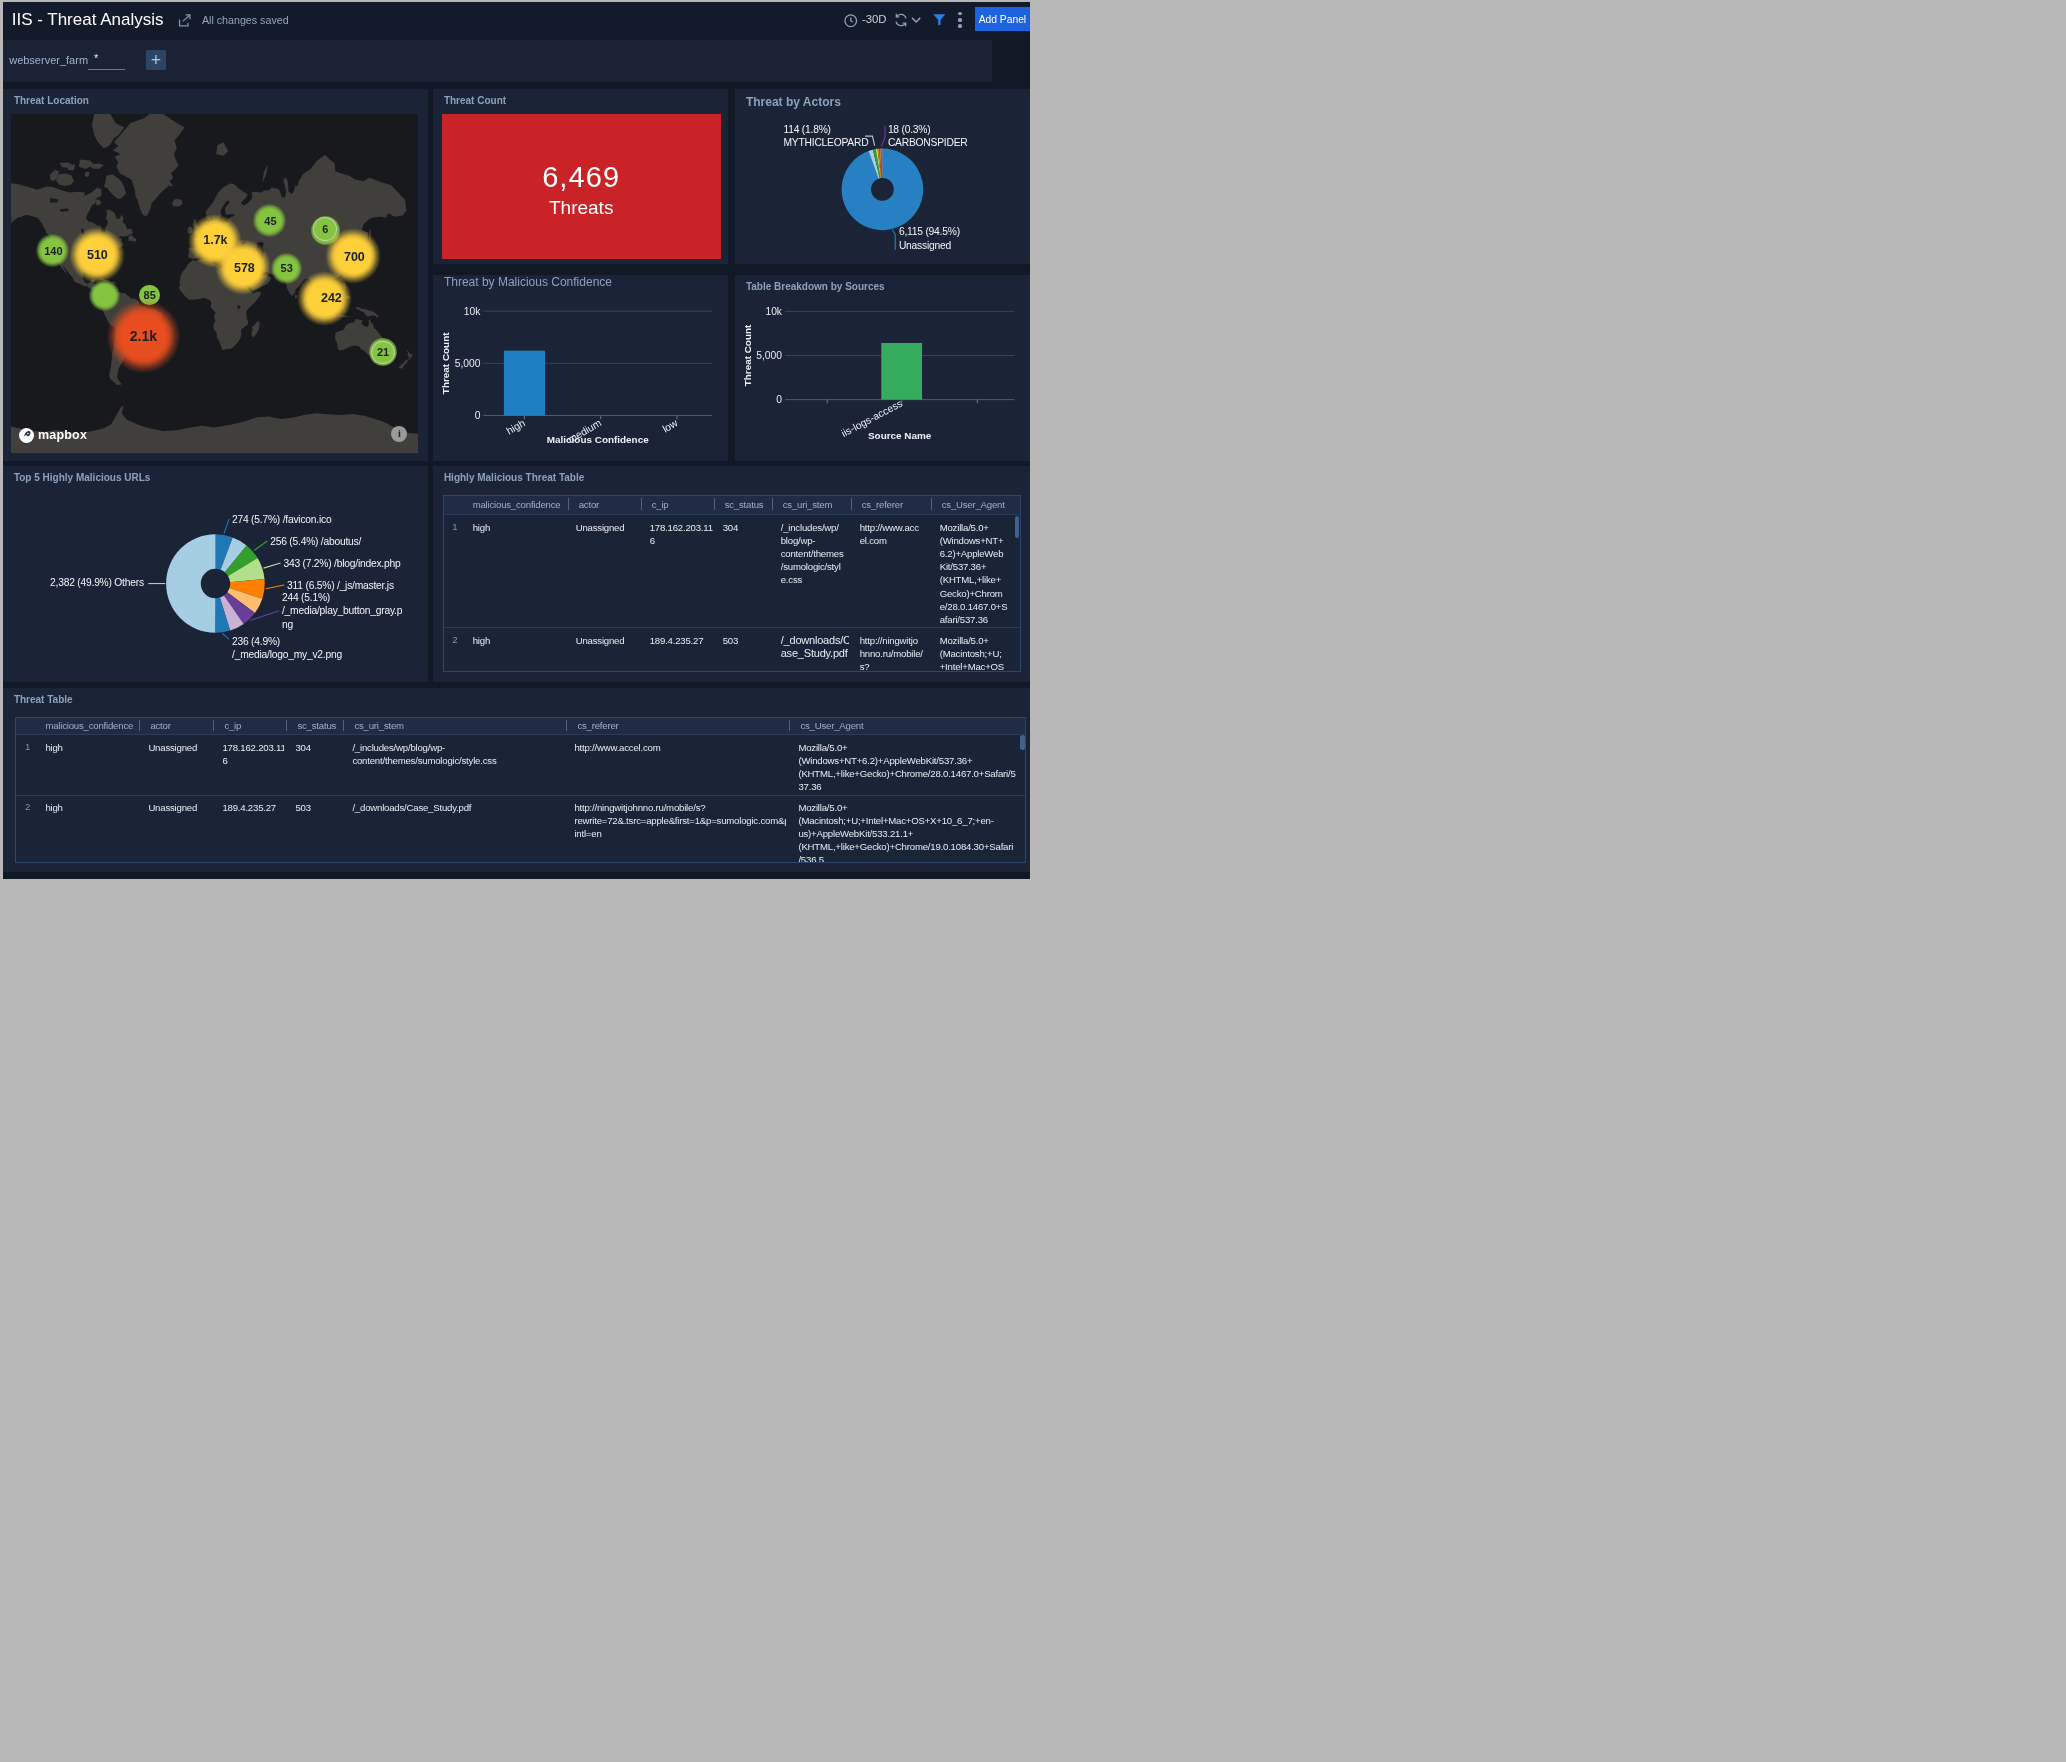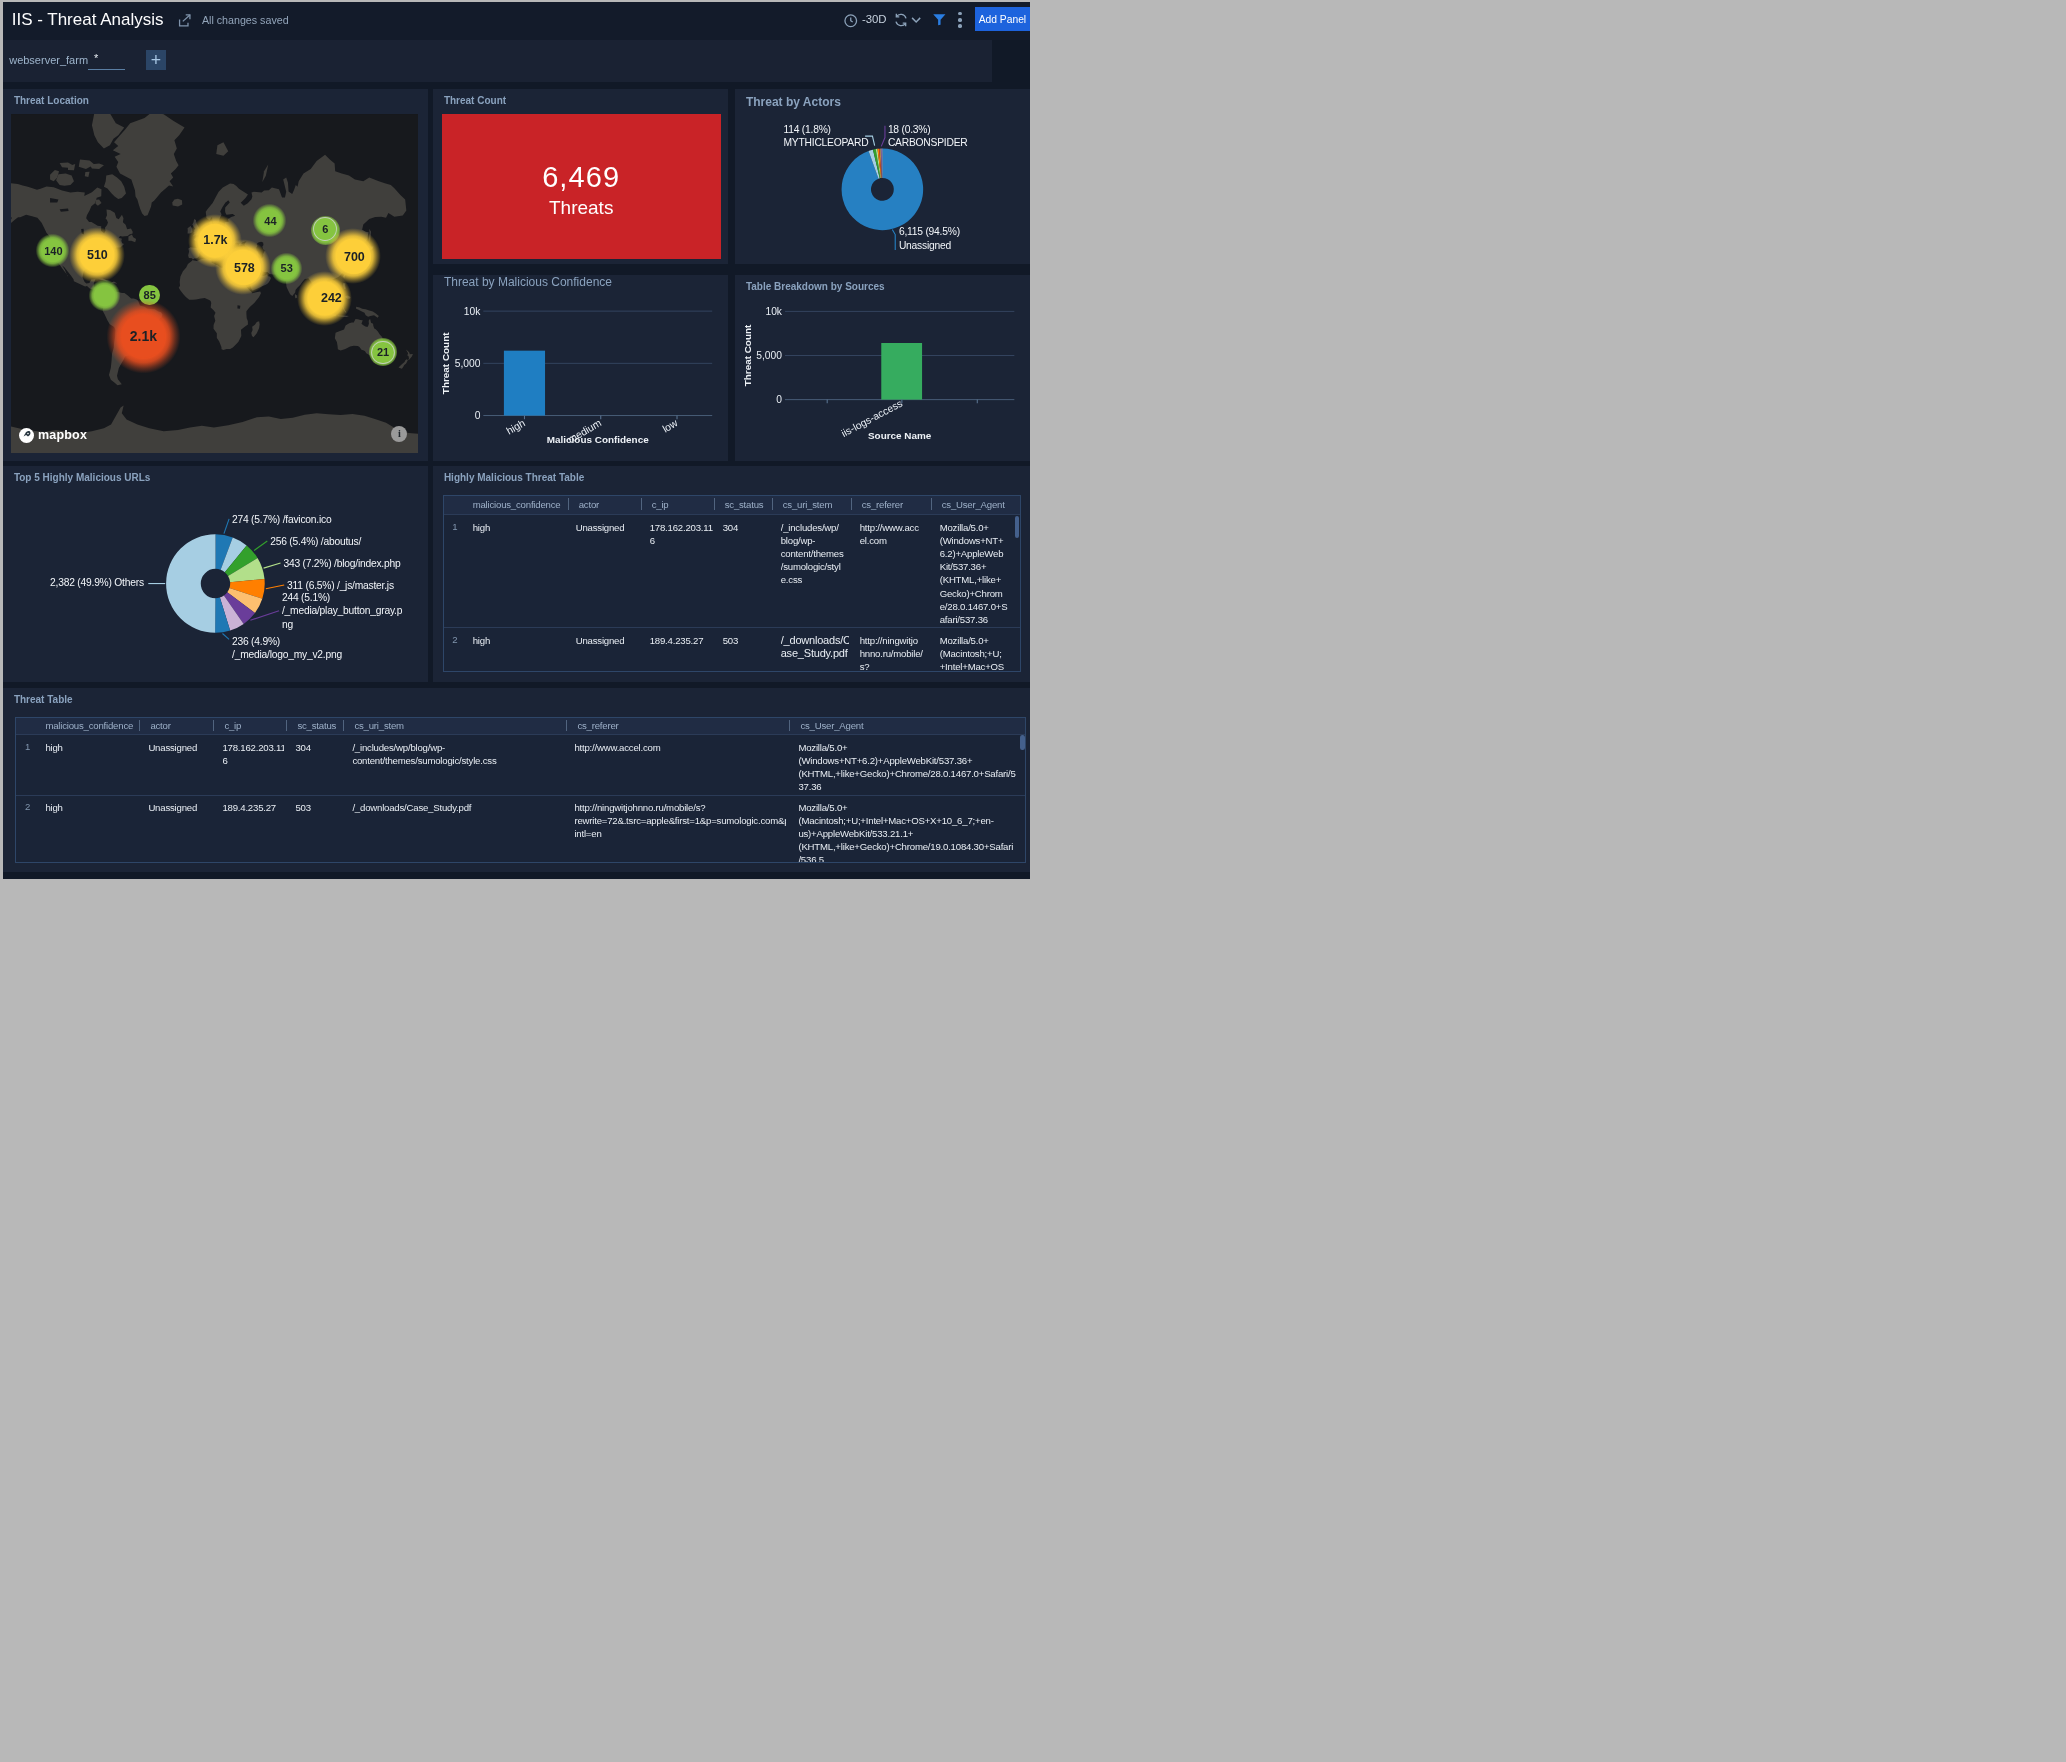--- a/index.html
+++ b/index.html
@@ -111,21 +111,21 @@
         <div style="position:absolute;left:31px;top:126px;width:22px;height:22px;border-radius:50%;background:#85c440;display:flex;align-items:center;justify-content:center;font-size:11px;font-weight:700;color:#1b2126;">140</div>
         <div style="position:absolute;left:57px;top:112px;width:58px;height:58px;border-radius:50%;background:radial-gradient(circle closest-side, #fdcf39 0%, #fdcf39 58%, #fdcf39d9 69%, #fdcf3959 84%, transparent 96%);"></div>
         <div style="position:absolute;left:69px;top:124px;width:34px;height:34px;border-radius:50%;background:#fdcf39;display:flex;align-items:center;justify-content:center;font-size:12.5px;font-weight:700;color:#1b2126;">510</div>
         <div style="position:absolute;left:77px;top:165px;width:33px;height:33px;border-radius:50%;background:radial-gradient(circle closest-side, #85c440 0%, #85c440 62%, #85c440d9 74%, #85c44059 88%, transparent 96%);"></div>
         <div style="position:absolute;left:82px;top:171px;width:20.6px;height:20.6px;border-radius:50%;background:#85c440;display:flex;align-items:center;justify-content:center;font-size:11px;font-weight:700;color:#1b2126;margin-left:46px;">85</div>
         <div style="position:absolute;left:94px;top:184px;width:77px;height:77px;border-radius:50%;background:radial-gradient(circle closest-side, #e84e1f 0%, #e84e1f 57%, #e84e1fd9 68%, #e84e1f59 83%, transparent 96%);"></div>
         <div style="position:absolute;left:110px;top:200px;width:44px;height:44px;border-radius:50%;background:#e84e1f;display:flex;align-items:center;justify-content:center;font-size:14px;font-weight:700;color:#1b2126;">2.1k</div>
         <div style="position:absolute;left:176px;top:99px;width:56px;height:56px;border-radius:50%;background:radial-gradient(circle closest-side, #fdcf39 0%, #fdcf39 58%, #fdcf39d9 69%, #fdcf3959 84%, transparent 96%);"></div>
         <div style="position:absolute;left:188px;top:110px;width:32px;height:32px;border-radius:50%;background:#fdcf39;display:flex;align-items:center;justify-content:center;font-size:12.5px;font-weight:700;color:#1b2126;">1.7k</div>
         <div style="position:absolute;left:241px;top:89px;width:35px;height:35px;border-radius:50%;background:radial-gradient(circle closest-side, #85c440 0%, #85c440 62%, #85c440d9 74%, #85c44059 88%, transparent 96%);"></div>
-        <div style="position:absolute;left:248px;top:96px;width:22px;height:22px;border-radius:50%;background:#85c440;display:flex;align-items:center;justify-content:center;font-size:11px;font-weight:700;color:#1b2126;">44</div>
+        <div style="position:absolute;left:248px;top:96px;width:22px;height:22px;border-radius:50%;background:#85c440;display:flex;align-items:center;justify-content:center;font-size:11px;font-weight:700;color:#1b2126;">45</div>
         <div style="position:absolute;left:203px;top:124px;width:58px;height:58px;border-radius:50%;background:radial-gradient(circle closest-side, #fdcf39 0%, #fdcf39 58%, #fdcf39d9 69%, #fdcf3959 84%, transparent 96%);"></div>
         <div style="position:absolute;left:216px;top:137px;width:34px;height:34px;border-radius:50%;background:#fdcf39;display:flex;align-items:center;justify-content:center;font-size:12.5px;font-weight:700;color:#1b2126;">578</div>
         <div style="position:absolute;left:259px;top:138px;width:33px;height:33px;border-radius:50%;background:radial-gradient(circle closest-side, #85c440 0%, #85c440 62%, #85c440d9 74%, #85c44059 88%, transparent 96%);"></div>
         <div style="position:absolute;left:265px;top:144px;width:20.6px;height:20.6px;border-radius:50%;background:#85c440;display:flex;align-items:center;justify-content:center;font-size:11px;font-weight:700;color:#1b2126;">53</div>
         <div style="position:absolute;left:300px;top:102px;width:29px;height:29px;border-radius:50%;background:radial-gradient(circle closest-side, #85c440 0%, #85c440 77%, #85c440d9 88%, #85c44059 103%, transparent 96%);"></div>
         <div style="position:absolute;left:303px;top:104px;width:22px;height:22px;border-radius:50%;background:#85c440;box-shadow:0 0 0 0.9px rgba(205,212,206,0.85);display:flex;align-items:center;justify-content:center;font-size:11px;font-weight:700;color:#1b2126;">6</div>
         <div style="position:absolute;left:313px;top:113px;width:58px;height:58px;border-radius:50%;background:radial-gradient(circle closest-side, #fdcf39 0%, #fdcf39 58%, #fdcf39d9 69%, #fdcf3959 84%, transparent 96%);"></div>
         <div style="position:absolute;left:326px;top:126px;width:34px;height:34px;border-radius:50%;background:#fdcf39;display:flex;align-items:center;justify-content:center;font-size:12.5px;font-weight:700;color:#1b2126;">700</div>
         <div style="position:absolute;left:285px;top:156px;width:57px;height:57px;border-radius:50%;background:radial-gradient(circle closest-side, #fdcf39 0%, #fdcf39 58%, #fdcf39d9 69%, #fdcf3959 84%, transparent 96%);"></div>
         <div style="position:absolute;left:297px;top:168px;width:33px;height:33px;border-radius:50%;background:#fdcf39;display:flex;align-items:center;justify-content:center;font-size:12.5px;font-weight:700;color:#1b2126;padding-left:13px;">242</div>

